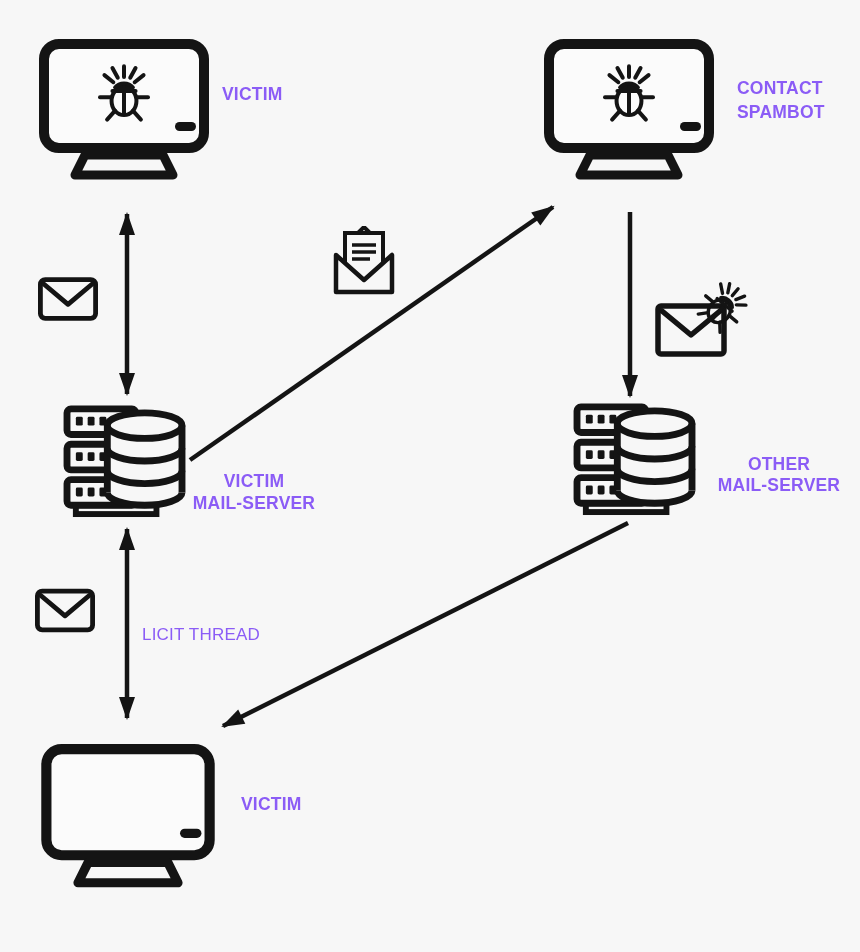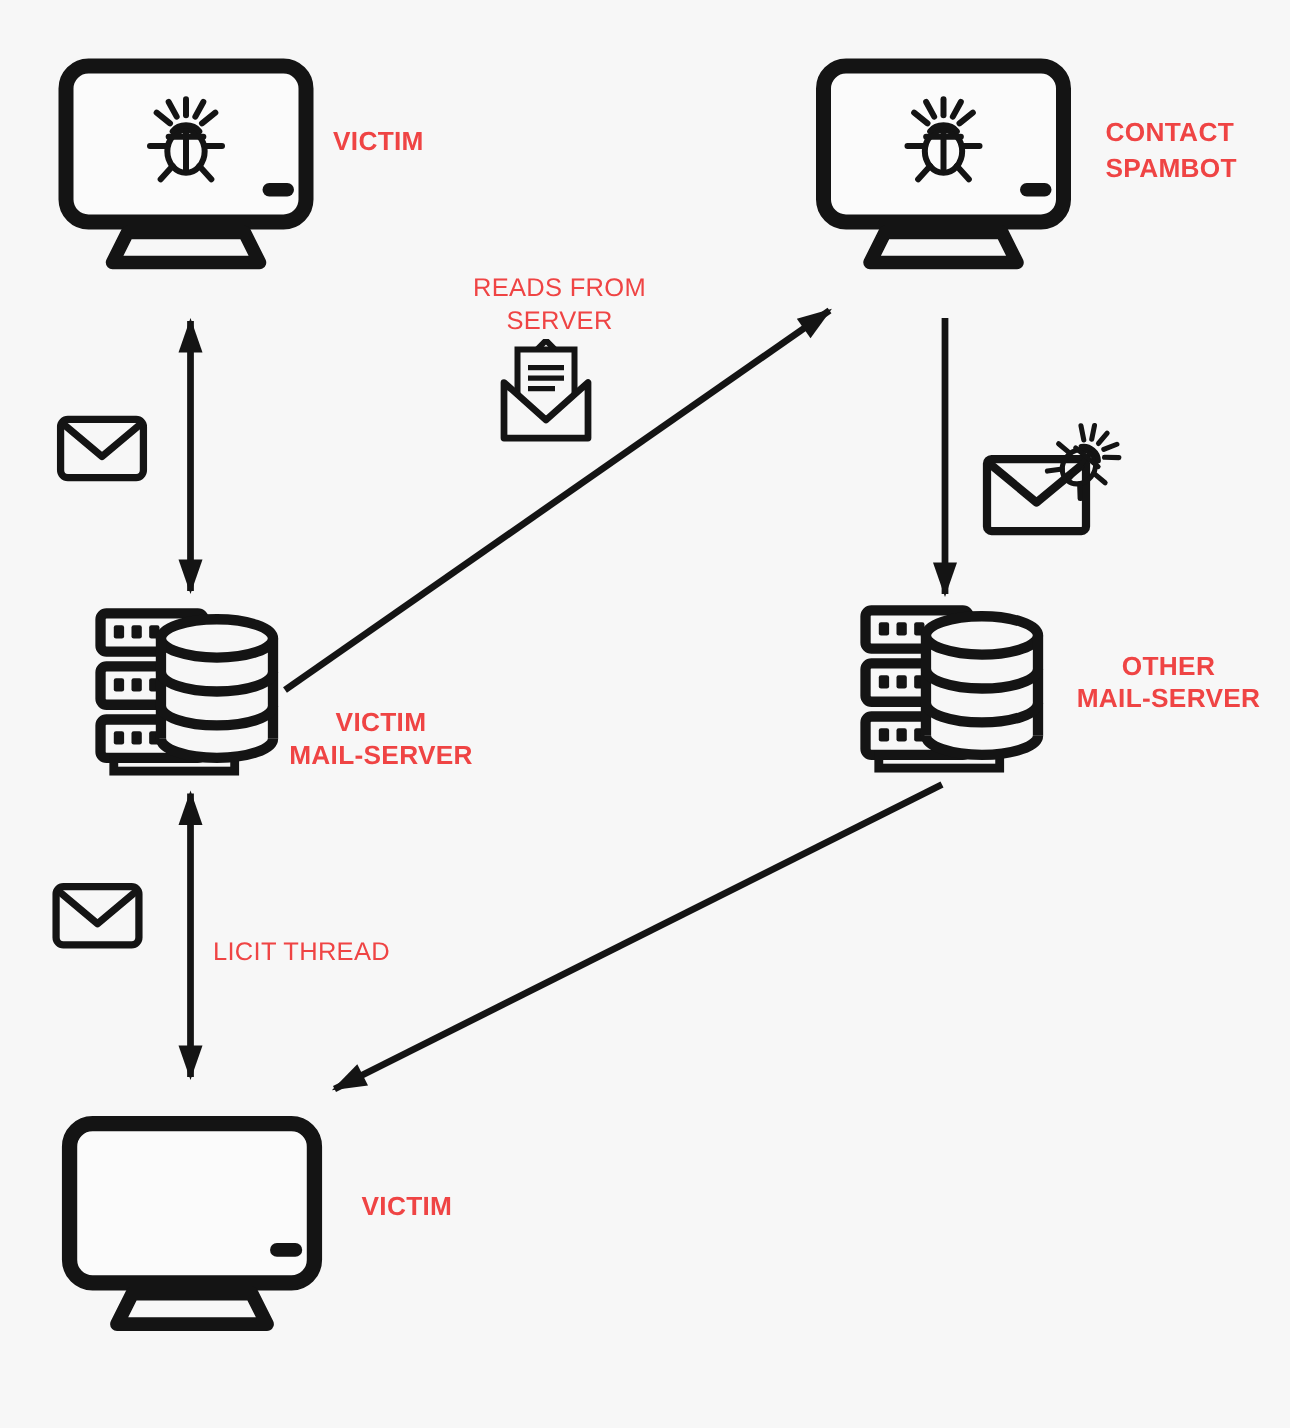--- a/index.html
+++ b/index.html
@@ -4,21 +4,21 @@
 <title>Spambot Mail Flow Diagram</title>
 <style>
   html,body{margin:0;padding:0;background:#f7f7f7;}
   #canvas{
     position:relative;width:860px;height:952px;background:#f7f7f7;
     font-family:"Liberation Sans","DejaVu Sans",sans-serif;color:#161616;overflow:hidden;
   }
   .abs{position:absolute;}
   .label{
     position:absolute;white-space:pre-line;font-size:17px;line-height:22px;
-    color:#ef4444;letter-spacing:.2px;
+    color:#8b5cf6;letter-spacing:.2px;
   }
   .label.bold{font-weight:bold;font-size:17.5px;}
   .label.center{text-align:center;}
   svg{display:block;}
   .icon{color:#141414;}
 </style>
 </head>
 <body>
 
 <div id="canvas">
@@ -160,24 +160,22 @@
     </svg>
 
   <div class="label bold" style="left:222px;top:83px;">VICTIM</div>
 
   <div class="label bold" style="left:737px;top:76px;line-height:24px;">CONTACT
 SPAMBOT</div>
 
   <div class="label bold center" style="left:178px;top:470px;width:152px;">VICTIM
 MAIL-SERVER</div>
 
-  <div class="label bold center" style="left:698px;top:434px;width:162px;line-height:21px;">OTHER
+  <div class="label bold center" style="left:698px;top:454px;width:162px;line-height:21px;">OTHER
 MAIL-SERVER</div>
 
   <div class="label bold" style="left:241px;top:793px;">VICTIM</div>
 
-  <div class="label center" style="left:300px;top:181px;width:146px;">READS FROM
-SERVER</div>
 
 
   <div class="label" style="left:142px;top:624px;">LICIT THREAD</div>
 
 </div>
 
 </body></html>

